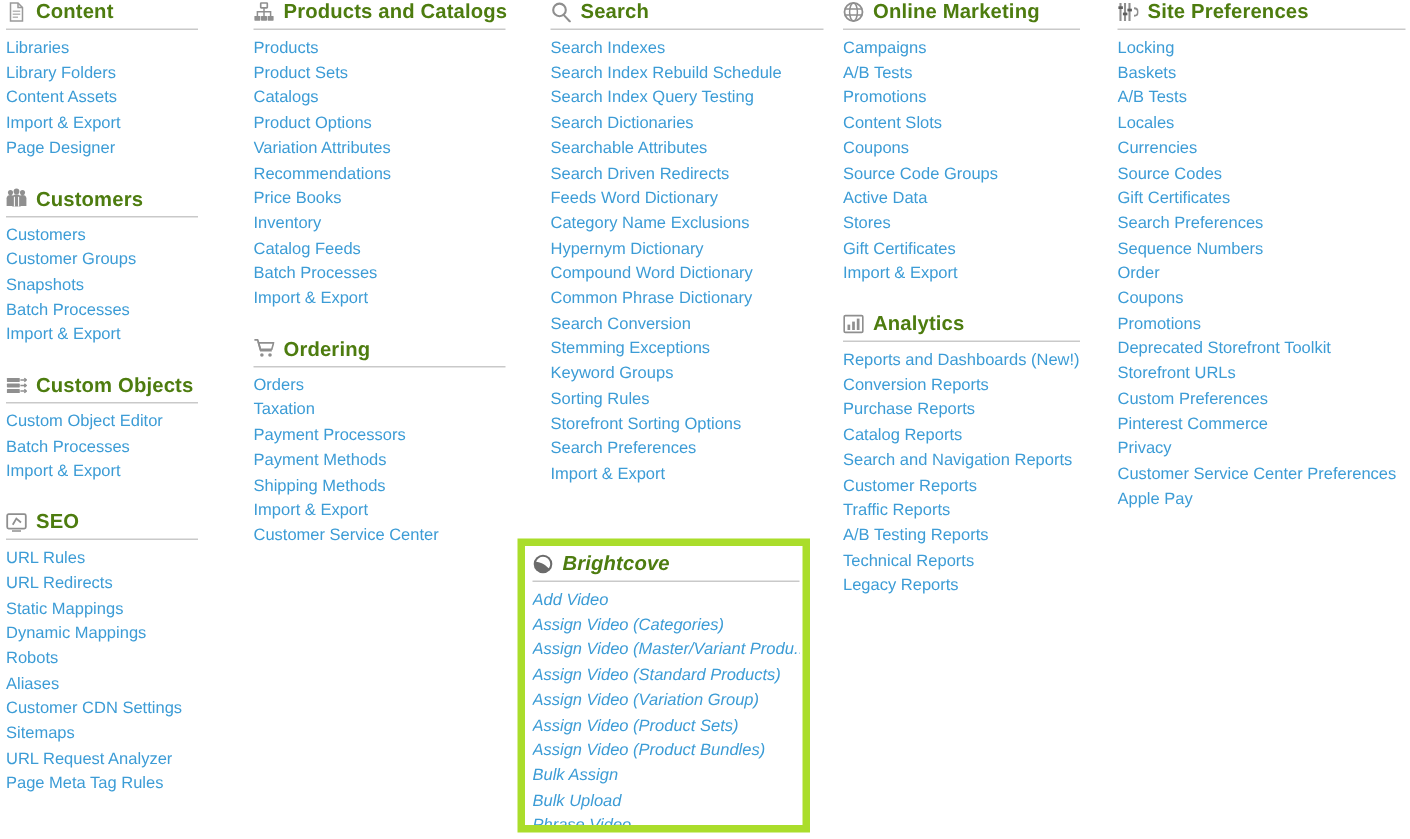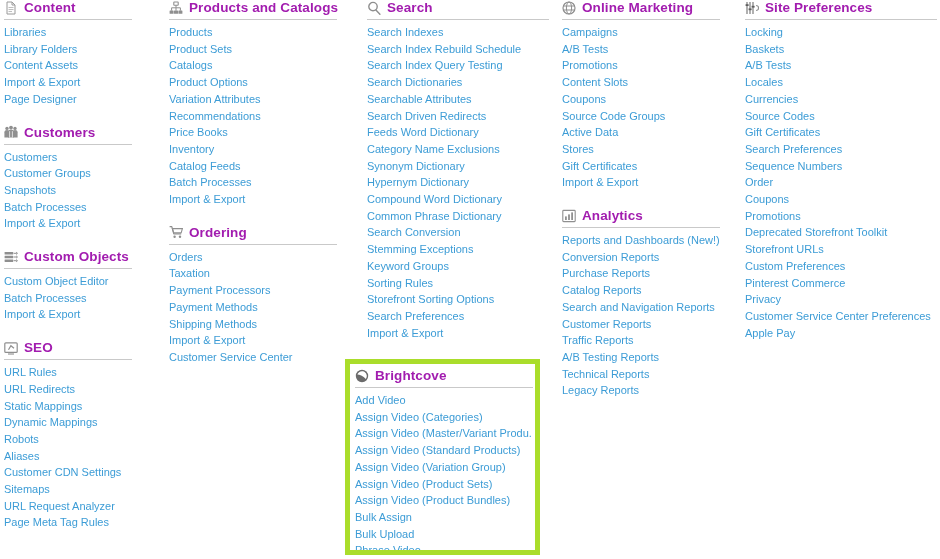--- a/index.html
+++ b/index.html
@@ -37,21 +37,21 @@
     display: flex;
     align-items: center;
     gap: 6px;
     padding-bottom: 4px;
     border-bottom: 1px solid #c9c9c9;
     margin-bottom: 4px;
   }
   .section-title {
     font-size: 13.5px;
     font-weight: bold;
-    color: #a21caf;
+    color: #4d7c0f;
     letter-spacing: 0.1px;
     white-space: nowrap;
   }
   .sect-icon {
     width: 14px;
     height: 14px;
     flex: 0 0 14px;
     display: inline-flex;
     align-items: center;
     justify-content: center;
@@ -87,21 +87,21 @@
     box-sizing: border-box;
     background: transparent;
     pointer-events: none;
   }
   .brightcove-wrap {
     position: absolute;
     left: 355px;
     top: 368px;
     width: 178px;
   }
-  .brightcove-wrap .section { margin-bottom: 4px; }
+  .brightcove-wrap .section { margin-bottom: 4px; font-style: italic; }
 </style>
 </head>
 <body>
 
 <div class="board">
 
   <div class="column col-1">
       <div class="section">
         <div class="section-header">
           <span class="sect-icon">
@@ -351,23 +351,20 @@
           <li>
             <a class="link-item">Search Driven Redirects</a>
           </li>
           <li>
             <a class="link-item">Feeds Word Dictionary</a>
           </li>
           <li>
             <a class="link-item">Category Name Exclusions</a>
           </li>
           <li>
-            <a class="link-item">Synonym Dictionary</a>
-          </li>
-          <li>
             <a class="link-item">Hypernym Dictionary</a>
           </li>
           <li>
             <a class="link-item">Compound Word Dictionary</a>
           </li>
           <li>
             <a class="link-item">Common Phrase Dictionary</a>
           </li>
           <li>
             <a class="link-item">Search Conversion</a>

